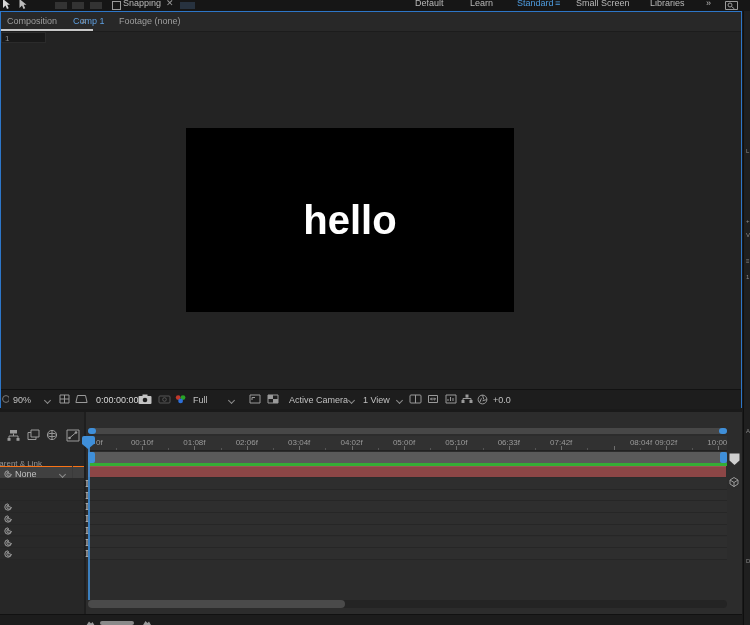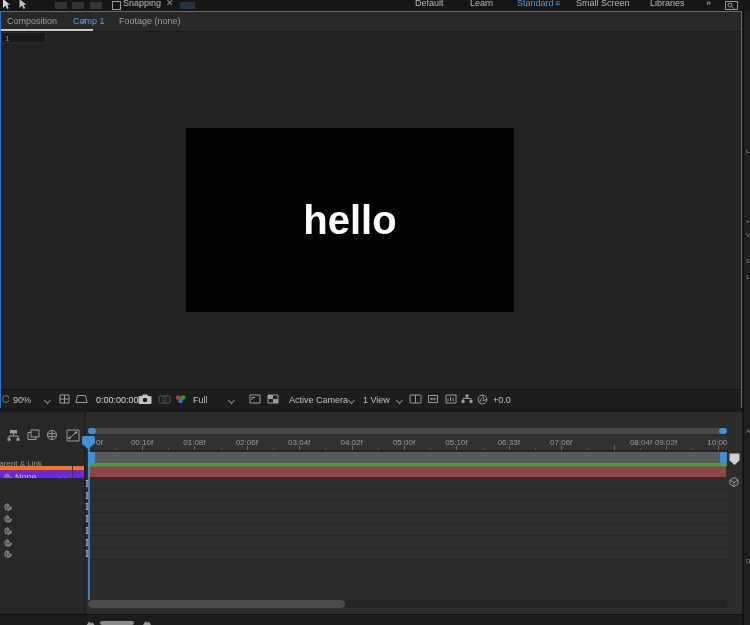--- a/index.html
+++ b/index.html
@@ -40,21 +40,21 @@
 
   
   #right-strip{left:743px;top:11px;width:7px;height:614px;background:#1f1f1f;border-left:1px solid #0f0f0f;box-sizing:border-box;}
   .frag{position:absolute;left:2px;font-size:6px;color:#8a8a8a;}
 
   
   #timeline{left:0;top:412px;width:742px;height:213px;background:#2c2c2c;overflow:hidden;}
   #tl-leftcol{left:0;top:0;width:86px;height:213px;background:#272727;border-right:2px solid #1e1e1e;box-sizing:border-box;}
   #tl-leftcol .ic{position:absolute;top:17px;}
   #parent-link-header{position:absolute;left:-6px;top:47px;font-size:8px;color:#969696;white-space:nowrap;}
-  #parent-row{position:absolute;left:0;top:54px;width:84px;height:13px;background:#6d28d9;border-top:4px solid #f97316;}
+  #parent-row{position:absolute;left:0;top:54px;width:84px;height:13px;background:#404040;border-top:1px solid #f97316;}
   #parent-row .pv{position:absolute;left:15px;top:2px;font-size:9px;color:#c0c0c0;}
   #parent-sep{position:absolute;left:72px;top:54px;width:1px;height:13px;background:#3a3a3a;}
 
   #time-area{left:88px;top:0;width:639px;height:213px;}
   #navigator{position:absolute;left:0;top:16px;width:639px;height:6px;background:#474747;border-radius:3px;}
   .nav-handle{position:absolute;top:0;width:8px;height:6px;background:#3f8fd9;border-radius:3px;}
   #time-ruler{position:absolute;left:0;top:24px;width:639px;height:14px;background:#313131;
               border-bottom:1px solid #222;overflow:hidden;}
   .ruler-label{position:absolute;top:2px;font-size:8px;color:#9a9a9a;white-space:nowrap;}
   .tick{position:absolute;bottom:0;width:1px;height:4px;background:#6f6f6f;}
@@ -342,21 +342,21 @@
           <i class="tick minor" style="left: 237.4px;"></i>
           <span class="ruler-label" style="left: 316px; transform: translateX(-50%);">05:00f</span>
           <i class="tick" style="left: 316px;"></i>
           <i class="tick minor" style="left: 289.8px;"></i>
           <span class="ruler-label" style="left: 368.4px; transform: translateX(-50%);">05:10f</span>
           <i class="tick" style="left: 368.4px;"></i>
           <i class="tick minor" style="left: 342.2px;"></i>
           <span class="ruler-label" style="left: 420.8px; transform: translateX(-50%);">06:33f</span>
           <i class="tick" style="left: 420.8px;"></i>
           <i class="tick minor" style="left: 394.6px;"></i>
-          <span class="ruler-label" style="left: 473.2px; transform: translateX(-50%);">07:06f</span>
+          <span class="ruler-label" style="left: 473.2px; transform: translateX(-50%);">07:42f</span>
           <i class="tick" style="left: 473.2px;"></i>
           <i class="tick minor" style="left: 447px;"></i>
           <span class="ruler-label" style="left: 553px; transform: translateX(-50%);">08:04f</span>
           <i class="tick" style="left: 525.6px;"></i>
           <i class="tick minor" style="left: 499.4px;"></i>
           <span class="ruler-label" style="left: 578px; transform: translateX(-50%);">09:02f</span>
           <i class="tick" style="left: 578px;"></i>
           <i class="tick minor" style="left: 551.8px;"></i>
           <span class="ruler-label" style="left: 630.4px; transform: translateX(-50%);">10:00f</span>
           <i class="tick" style="left: 630.4px;"></i>

